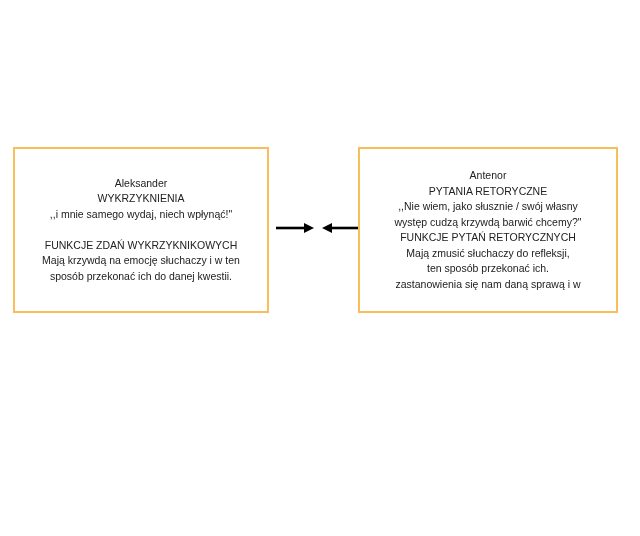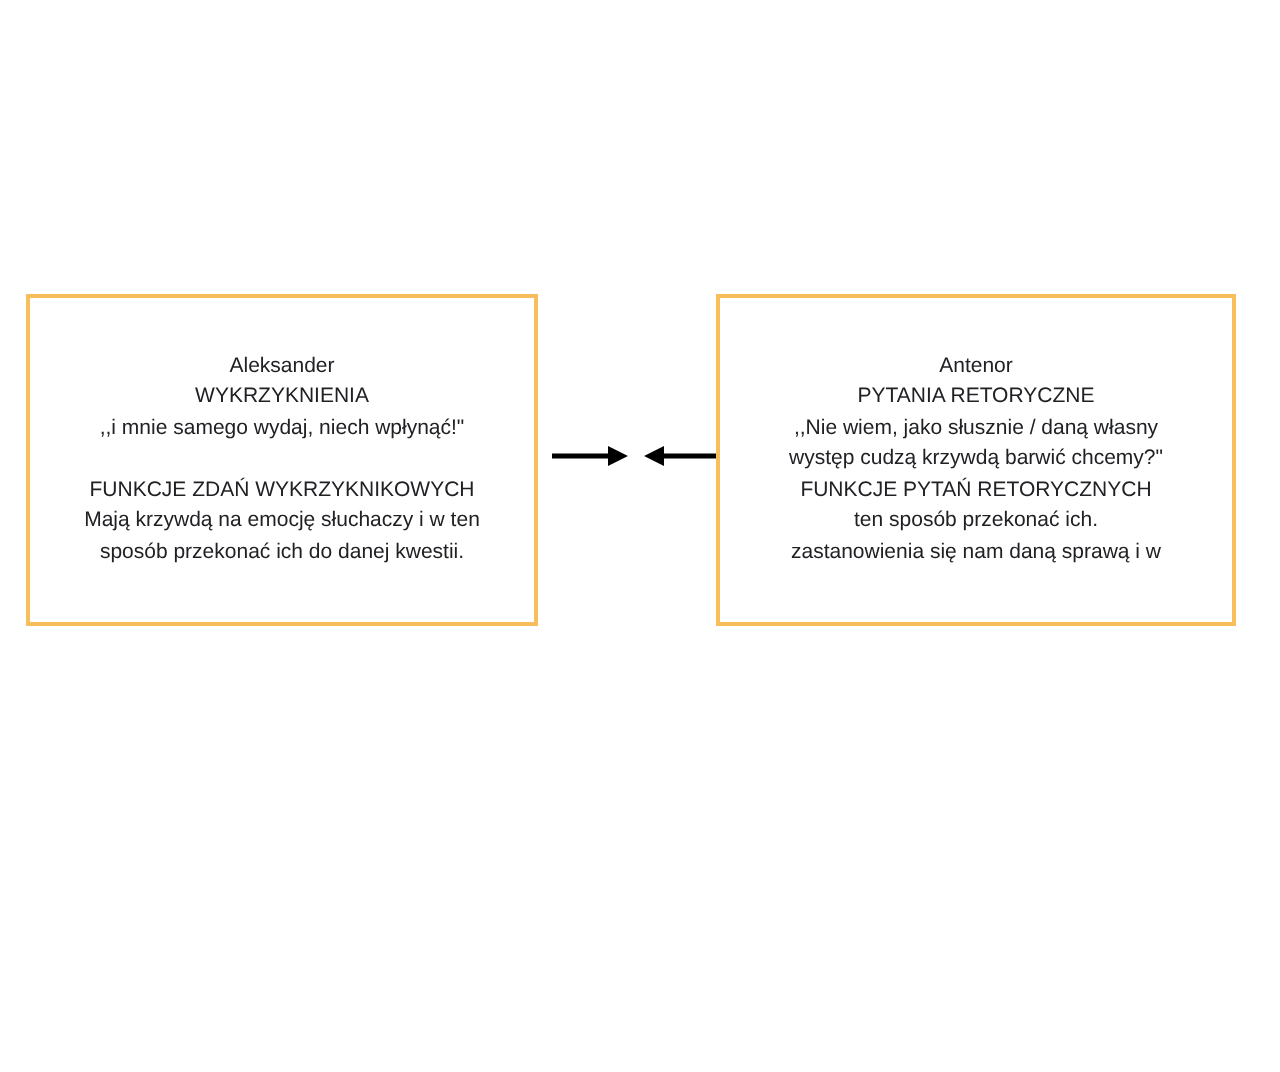--- a/index.html
+++ b/index.html
@@ -105,20 +105,21 @@
   <div class="arrow" id="arrow-left">
     <svg viewBox="0 0 38 14" preserveAspectRatio="none" xmlns="http://www.w3.org/2000/svg">
       <line x1="8" y1="7" x2="38" y2="7" stroke="#000000" stroke-width="2.6"></line>
       <polygon points="0,7 10,12 10,2" fill="#000000"></polygon>
     </svg>
   </div>
 
   <div class="concept-box" id="box-right">
     <span class="box-line">Antenor</span>
     <span class="box-line">PYTANIA RETORYCZNE</span>
-    <span class="box-line">,,Nie wiem, jako słusznie / daną własny</span>
+    <span class="box-line">,,Nie wiem, jako słusznie / swój własny</span>
     <span class="box-line">występ cudzą krzywdą barwić chcemy?"</span>
     <span class="box-line">FUNKCJE PYTAŃ RETORYCZNYCH</span>
+    <span class="box-line">Mają zmusić słuchaczy do refleksji,</span>
     <span class="box-line">ten sposób przekonać ich.</span>
     <span class="box-line">zastanowienia się nam daną sprawą i w</span>
   </div>
 
 </div>
 
 </body></html>

